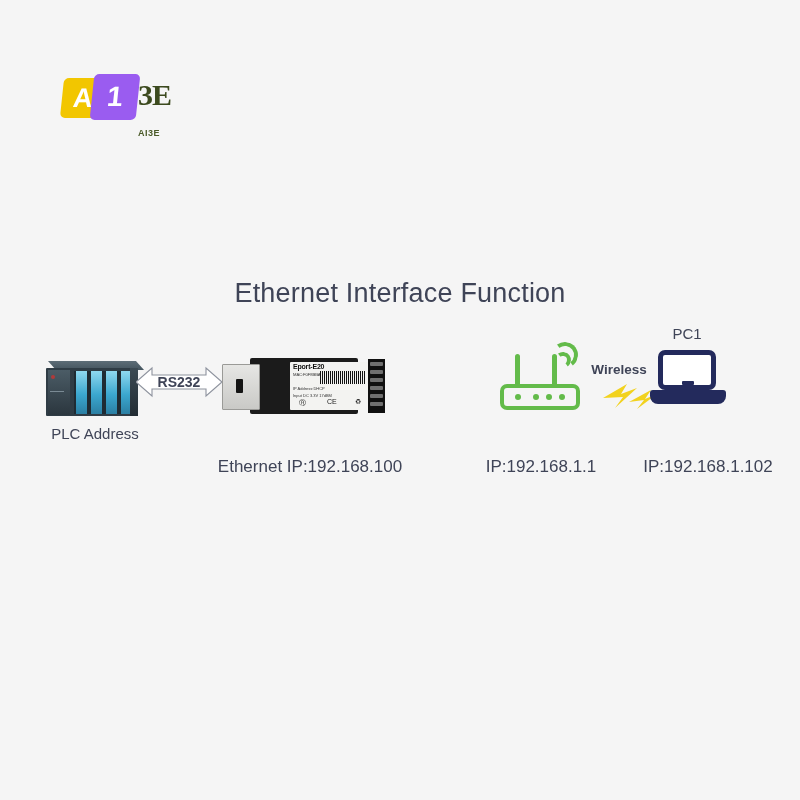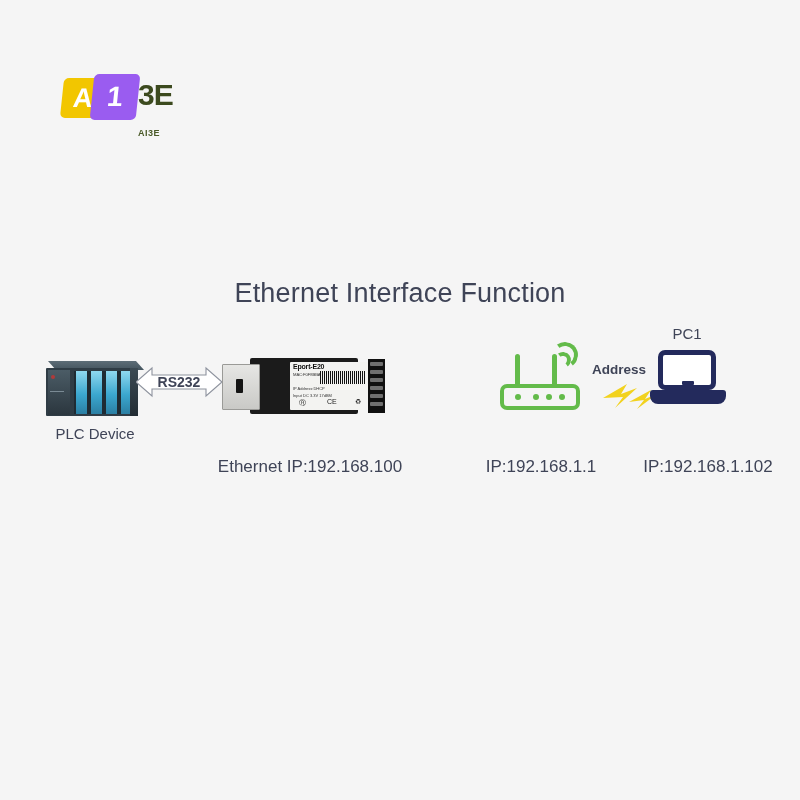--- a/index.html
+++ b/index.html
@@ -59,21 +59,21 @@
     transform: skewX(-6deg);
   }
   #logo-threee {
     position: absolute;
     left: 76px;
     top: 6px;
     font-size: 30px;
     font-weight: bold;
     color: #3c4a1e;
     letter-spacing: -1px;
-    font-family: Liberation Sans, sans-serif;
+    font-family: Liberation Serif, serif;
   }
   #logo-sub {
     position: absolute;
     left: 76px;
     top: 40px;
     font-size: 9px;
     font-weight: bold;
     color: #4a5a28;
     letter-spacing: 0.5px;
     margin-top: 16px;
@@ -422,21 +422,21 @@
     <div class="plc-body"></div>
     <div class="plc-cpu"></div>
     <div class="plc-cpu-dot"></div>
     <div class="plc-cpu-line"></div>
     <div class="plc-slot" style="left:28px;"></div>
     <div class="plc-slot" style="left:43px;"></div>
     <div class="plc-slot" style="left:58px;"></div>
     <div class="plc-slot" style="left:73px;"></div>
     <div class="plc-side"></div>
   </div>
-  <div class="node-label" style="left:0px; top:425px; width:190px;">PLC Device</div>
+  <div class="node-label" style="left:0px; top:425px; width:190px;">PLC Address</div>
 
   <div class="arrow-banner" id="arrow-rs232" style="left:136px; top:362px; width:86px; height:40px;">
     <svg width="86" height="40" viewBox="0 0 86 40">
       <polygon points="0,20 16,6 16,13 70,13 70,6 86,20 70,34 70,27 16,27 16,34" fill="#ffffff" stroke="#8e939e" stroke-width="1.1"></polygon>
     </svg>
     <div class="arrow-text">RS232</div>
   </div>
 
   <div id="eport-module">
     <div id="eport-pcb">
@@ -474,21 +474,21 @@
     <div class="wifi-arc" style="left:55px; top:16px; width:16px; height:16px;"></div>
     <div class="wifi-arc" style="left:52px; top:6px; width:26px; height:26px;"></div>
     <div id="router-body"></div>
     <div class="router-led" style="left:15px;"></div>
     <div class="router-led" style="left:33px;"></div>
     <div class="router-led" style="left:46px;"></div>
     <div class="router-led" style="left:59px;"></div>
   </div>
   <div class="ip-label" style="left:441px; top:457px; width:200px;">IP:192.168.1.1</div>
 
-  <div class="node-label" style="left:552px; top:362px; width:134px; font-size:13.5px; font-weight:bold;">Address</div>
+  <div class="node-label" style="left:552px; top:362px; width:134px; font-size:13.5px; font-weight:bold;">Wireless</div>
   <div id="lightning">
     <svg width="56" height="28" viewBox="0 0 56 28">
       <polygon points="2,16 26,2 20,12 36,6 14,26 22,15" fill="#f2d21e"></polygon>
       <polygon points="28,20 50,8 44,17 56,12 36,27 43,18" fill="#f2d21e"></polygon>
     </svg>
   </div>
 
   <div class="node-label" style="left:622px; top:325px; width:130px; font-weight:normal;">PC1</div>
   <div id="laptop">
     <div id="laptop-screen"></div>

